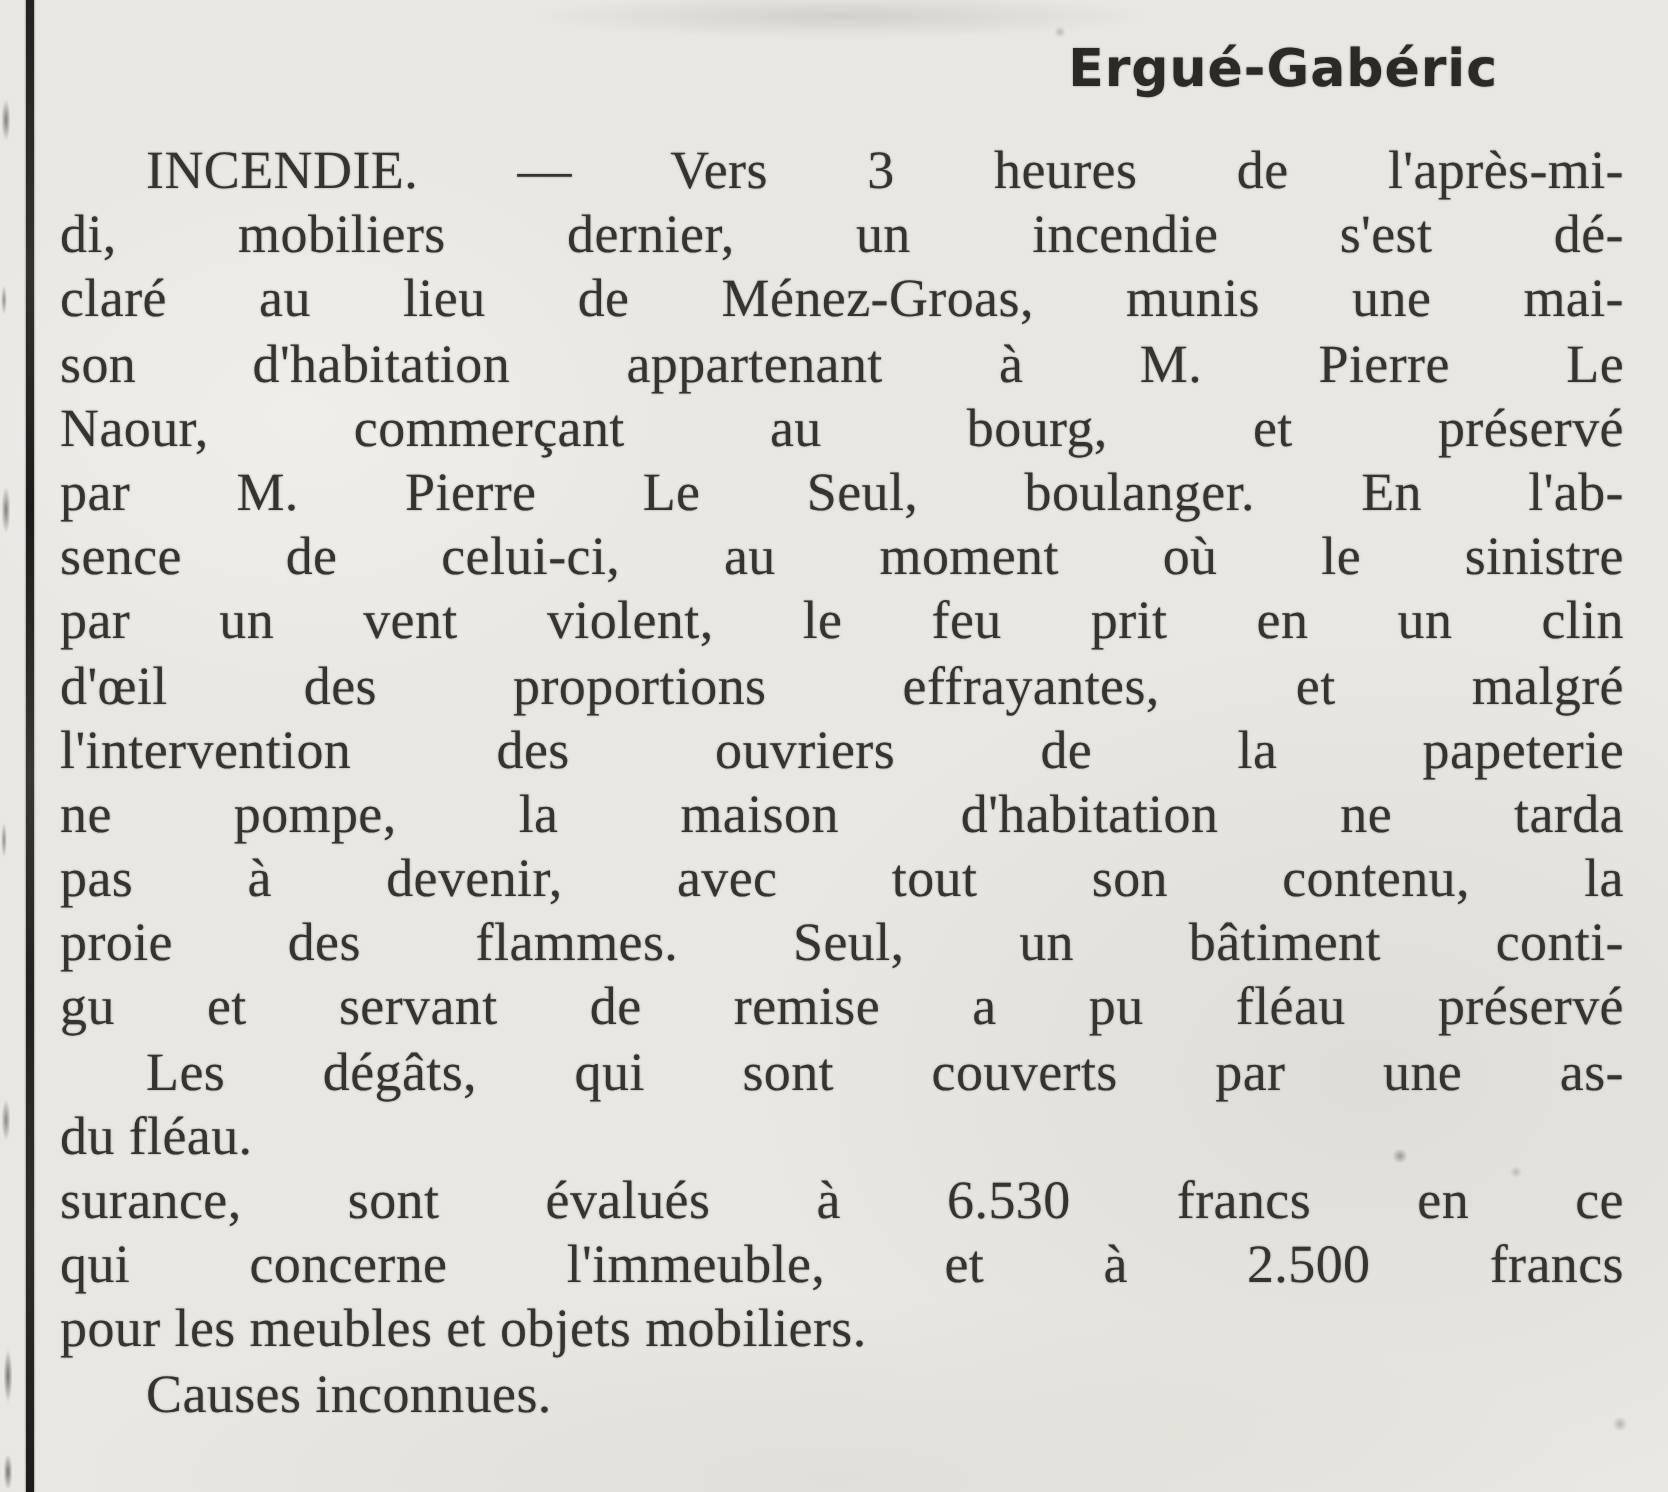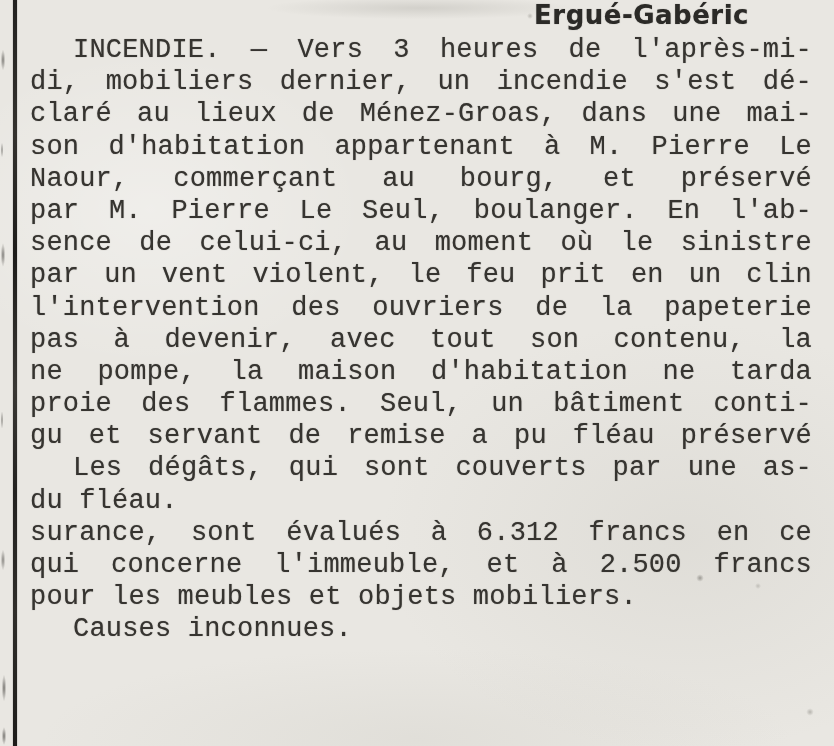--- a/index.html
+++ b/index.html
@@ -45,39 +45,39 @@
       radial-gradient(ellipse 2px 10px at 2px 150px, rgba(40,38,34,0.45), transparent 75%),
       radial-gradient(ellipse 3px 16px at 3px 255px, rgba(40,38,34,0.55), transparent 75%),
       radial-gradient(ellipse 2px 12px at 2px 420px, rgba(40,38,34,0.45), transparent 75%),
       radial-gradient(ellipse 3px 14px at 3px 560px, rgba(40,38,34,0.50), transparent 75%),
       radial-gradient(ellipse 3px 18px at 4px 688px, rgba(40,38,34,0.60), transparent 75%),
       radial-gradient(ellipse 3px 12px at 4px 736px, rgba(40,38,34,0.60), transparent 75%);
   }
   .content {
     position: absolute;
     left: 30px;
-    top: 0;
+    top: 20px;
     width: 782px;
   }
   .region-heading {
     margin: 0;
     padding: 0 63px 0 0;
     text-align: right;
     font-family: "DejaVu Sans", "Liberation Sans", sans-serif;
     font-weight: bold;
     font-size: 26px;
     line-height: 30px;
     letter-spacing: 0.5px;
     color: #2b2a27;
     text-shadow: 0 0 1px rgba(43,42,39,0.55);
     filter: blur(0.25px);
   }
   .article-body {
-    margin-top: 4px;
-    font-family: Liberation Mono, monospace;
+    margin-top: 19px;
+    font-family: Liberation Serif, serif;
     font-size: 27px;
     color: #363430;
     text-shadow: 0 0 1px rgba(54,52,48,0.50);
     filter: blur(0.28px);
   }
   .line {
     height: 32.2px;
     line-height: 32.2px;
     white-space: normal;
     text-align: justify;
@@ -93,32 +93,33 @@
 <div class="scan">
   <div class="rule"></div>
   <div class="edge-artifacts"></div>
 
   <div class="content">
     <h1 class="region-heading">Ergué-Gabéric</h1>
 
     <div class="article-body">
       <div class="line indent">INCENDIE. — Vers 3 heures de l'après-mi-</div>
       <div class="line">di, mobiliers dernier, un incendie s'est dé-</div>
-      <div class="line">claré au lieux de Ménez-Groas, dans une mai-</div>
+      <div class="line">claré au lieu de Ménez-Groas, munis une mai-</div>
       <div class="line">son d'habitation appartenant à M. Pierre Le</div>
       <div class="line">Naour, commerçant au bourg, et préservé</div>
       <div class="line">par M. Pierre Le Seul, boulanger. En l'ab-</div>
       <div class="line">sence de celui-ci, au moment où le sinistre</div>
       <div class="line">par un vent violent, le feu prit en un clin</div>
+      <div class="line">d'œil des proportions effrayantes, et malgré</div>
       <div class="line">l'intervention des ouvriers de la papeterie</div>
+      <div class="line">ne pompe, la maison d'habitation ne tarda</div>
       <div class="line">pas à devenir, avec tout son contenu, la</div>
-      <div class="line">ne pompe, la maison d'habitation ne tarda</div>
       <div class="line">proie des flammes. Seul, un bâtiment conti-</div>
       <div class="line">gu et servant de remise a pu fléau préservé</div>
       <div class="line indent">Les dégâts, qui sont couverts par une as-</div>
       <div class="line nojust">du fléau.</div>
-      <div class="line">surance, sont évalués à 6.312 francs en ce</div>
+      <div class="line">surance, sont évalués à 6.530 francs en ce</div>
       <div class="line">qui concerne l'immeuble, et à 2.500 francs</div>
       <div class="line nojust">pour les meubles et objets mobiliers.</div>
       <div class="line indent nojust">Causes inconnues.</div>
     </div>
   </div>
 </div>
 
 </body></html>

